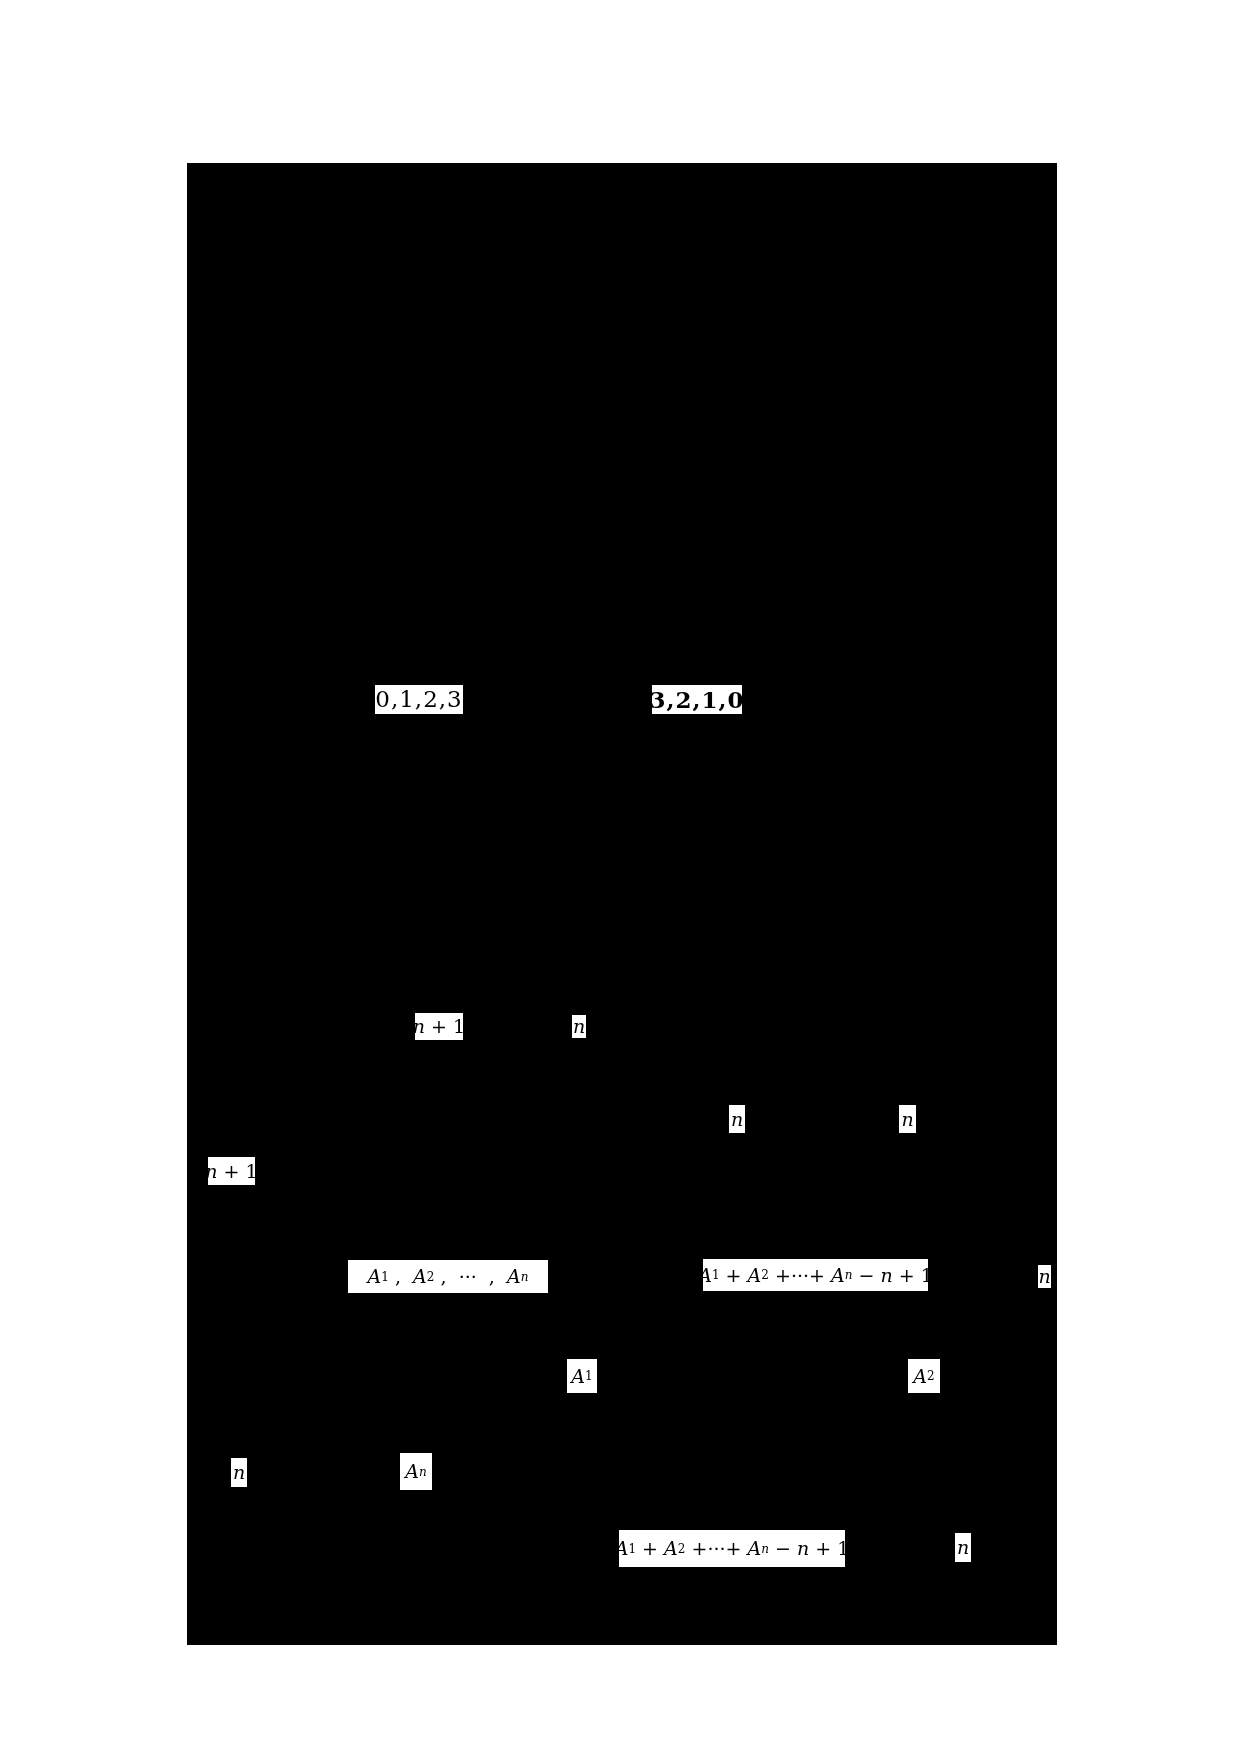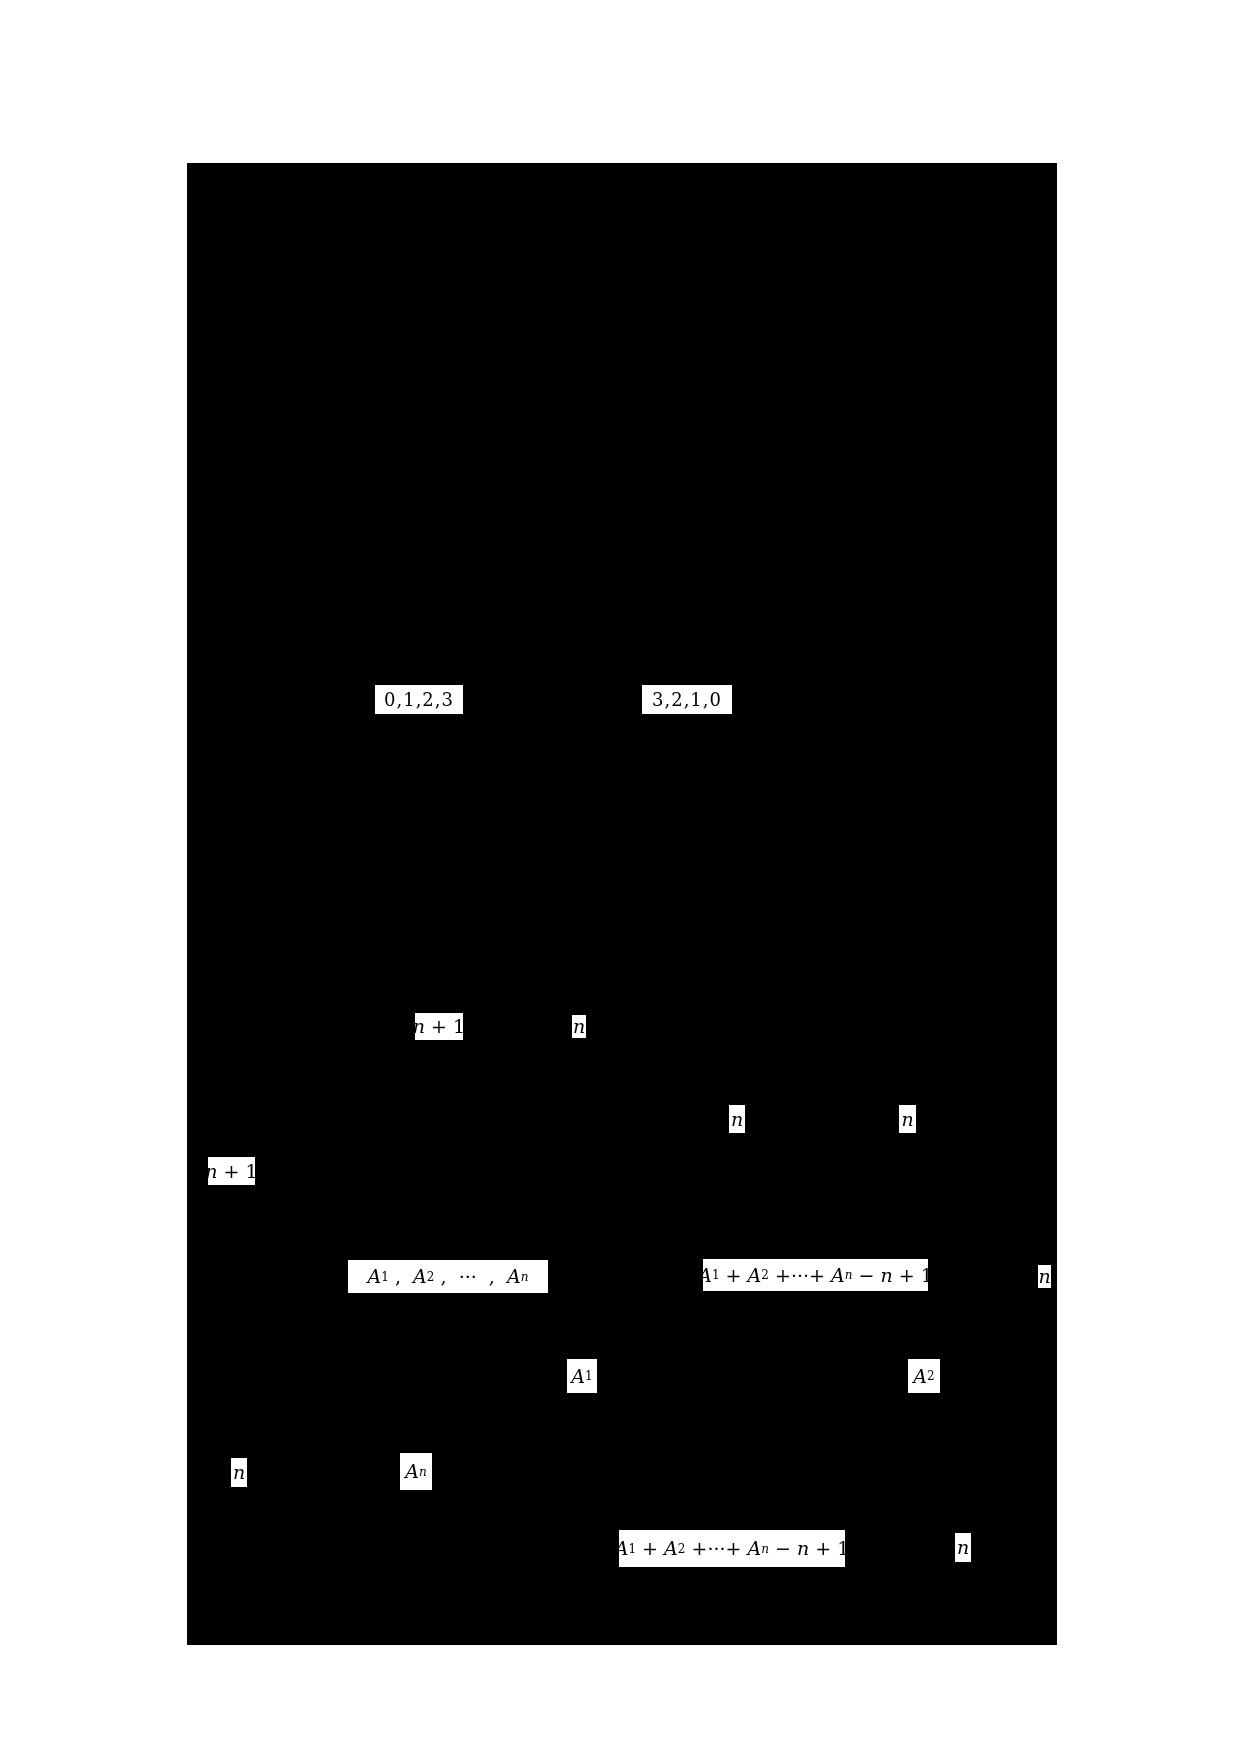--- a/index.html
+++ b/index.html
@@ -37,26 +37,26 @@
     font-size: 19px;
     line-height: 1;
   }
   .formula-box i { font-style: italic; }
   .formula-box sub {
     font-size: 12px;
     line-height: 0;
     vertical-align: -4px;
   }
   .seq {
-    font-size: 18px;
+    font-size: 23px;
     letter-spacing: 1px;
   }
   
   .b1  { left: 188px; top: 522px;  width: 88px;  height: 29px; }
-  .b2  { left: 455px; top: 522px;  width: 90px;  height: 29px; }
+  .b2  { left: 465px; top: 522px;  width: 90px;  height: 29px; font-weight: bold; }
   .b3  { left: 228px; top: 850px;  width: 48px;  height: 27px; }
   .b4  { left: 385px; top: 852px;  width: 14px;  height: 23px; }
   .b5  { left: 542px; top: 942px;  width: 16px;  height: 28px; }
   .b6  { left: 712px; top: 942px;  width: 17px;  height: 28px; }
   .b7  { left: 21px;  top: 994px;  width: 47px;  height: 28px; }
   .b8  { left: 161px; top: 1097px; width: 200px; height: 33px; }
   .b9  { left: 516px; top: 1096px; width: 225px; height: 32px; }
   .b10 { left: 851px; top: 1102px; width: 13px;  height: 23px; }
   .b11 { left: 380px; top: 1196px; width: 30px;  height: 34px; }
   .b12 { left: 721px; top: 1196px; width: 32px;  height: 34px; }

